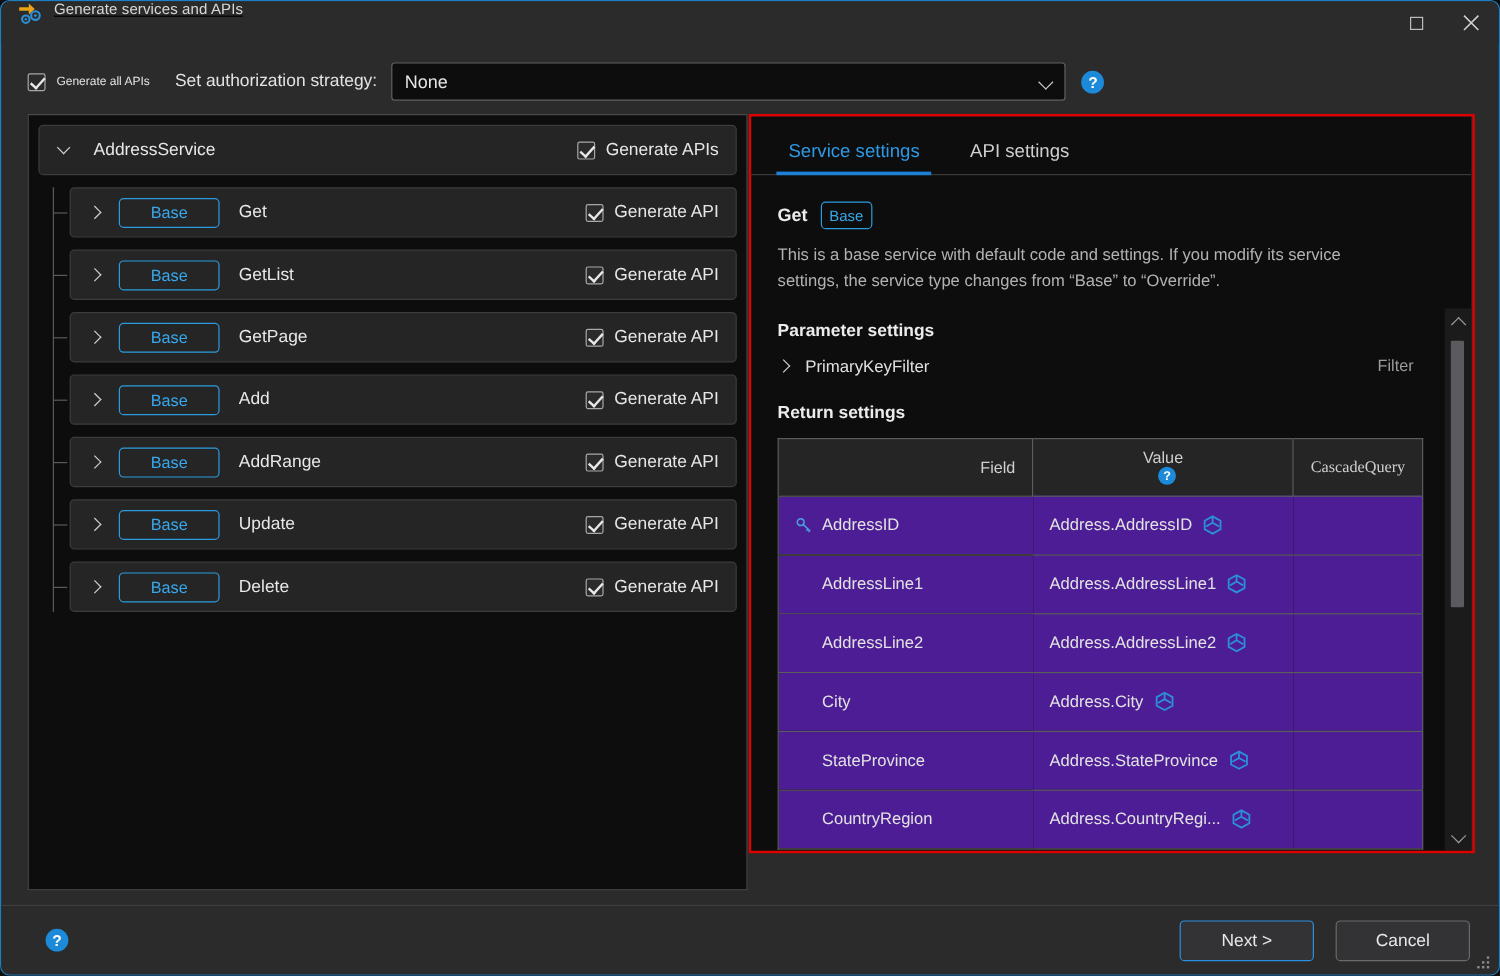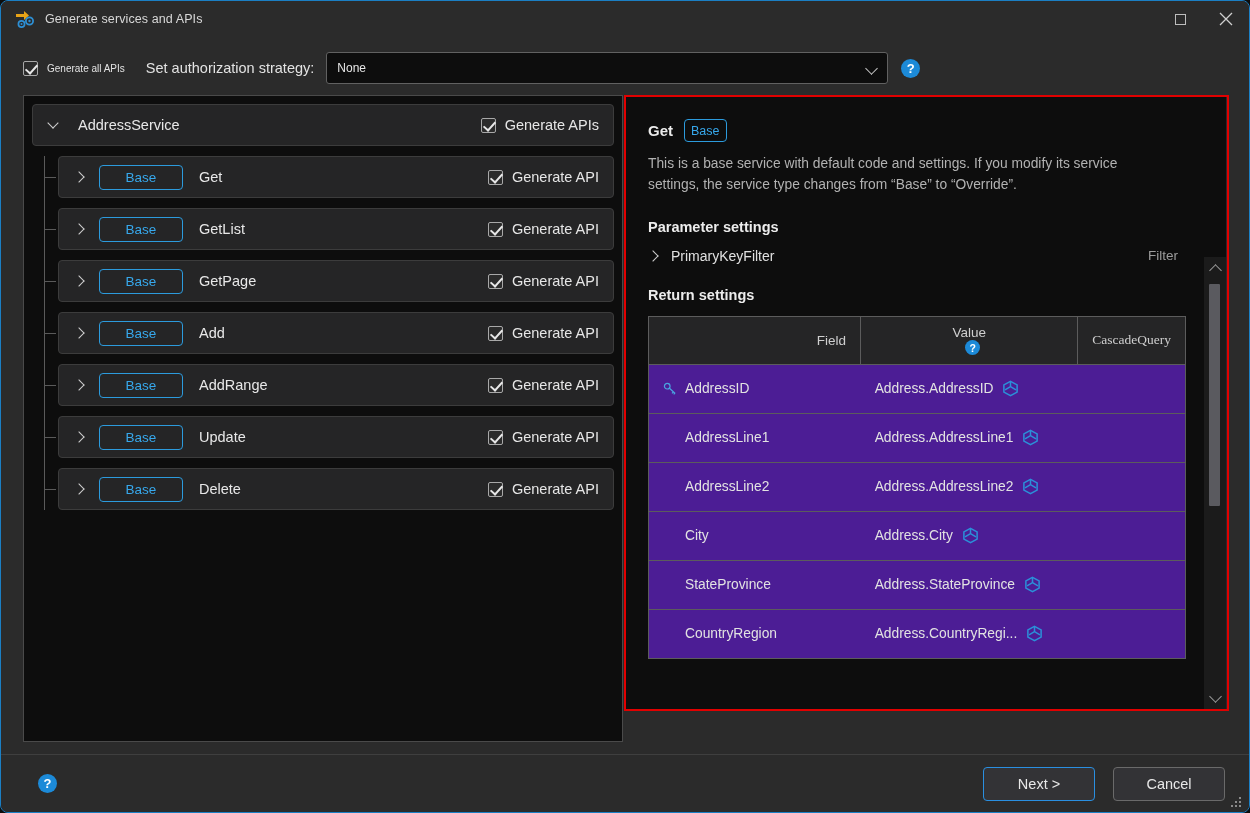--- a/index.html
+++ b/index.html
@@ -21,23 +21,23 @@
     overflow: hidden;
     display: flex;
     flex-direction: column;
   }
 
   
   .titlebar {
     height: 36px;
     background: #2b2b2b;
     display: flex;
-    align-items: center;
     flex: 0 0 auto;
     position: relative;
+    text-decoration: underline;
   }
   .title-icon {
     width: 22px; height: 20px;
     margin-left: 13px; margin-right: 9px;
     position: relative;
   }
   .title-text {
     font-size: 12.5px;
     color: #d8d8d8;
     letter-spacing: .1px;
@@ -93,21 +93,21 @@
   }
   .combo {
     margin-left: 12px;
     width: 562px; height: 32px;
     background: #0d0d0d;
     border: 1px solid #616161;
     border-radius: 3px;
     display: flex; align-items: center;
     padding: 0 10px;
     color: #e6e6e6;
-    font-size: 12px;
+    font-size: 15px;
     position: relative;
   }
   .combo .caret {
     position: absolute; right: 11px; top: 11px;
     width: 9px; height: 9px;
     border: solid #c8c8c8;
     border-width: 0 1.6px 1.6px 0;
     transform: rotate(45deg);
   }
   .help-badge {
@@ -517,20 +517,24 @@
           <span class="gen-label">Generate API</span>
         </div>
       </div>
     </div>
 
     <div class="rightwrap">
       <div class="redbox"></div>
 
       <div class="rightpanel">
 
+        <div class="tabs">
+          <div class="tab active">Service settings</div>
+          <div class="tab">API settings</div>
+        </div>
 
         <div class="detail">
 
           <div class="hdr-row">
             <span class="hdr-title">Get</span>
             <span class="badge-sm">Base</span>
           </div>
 
           <div class="desc">This is a base service with default code and settings. If you modify its service settings, the service type changes from “Base” to “Override”.</div>
 

